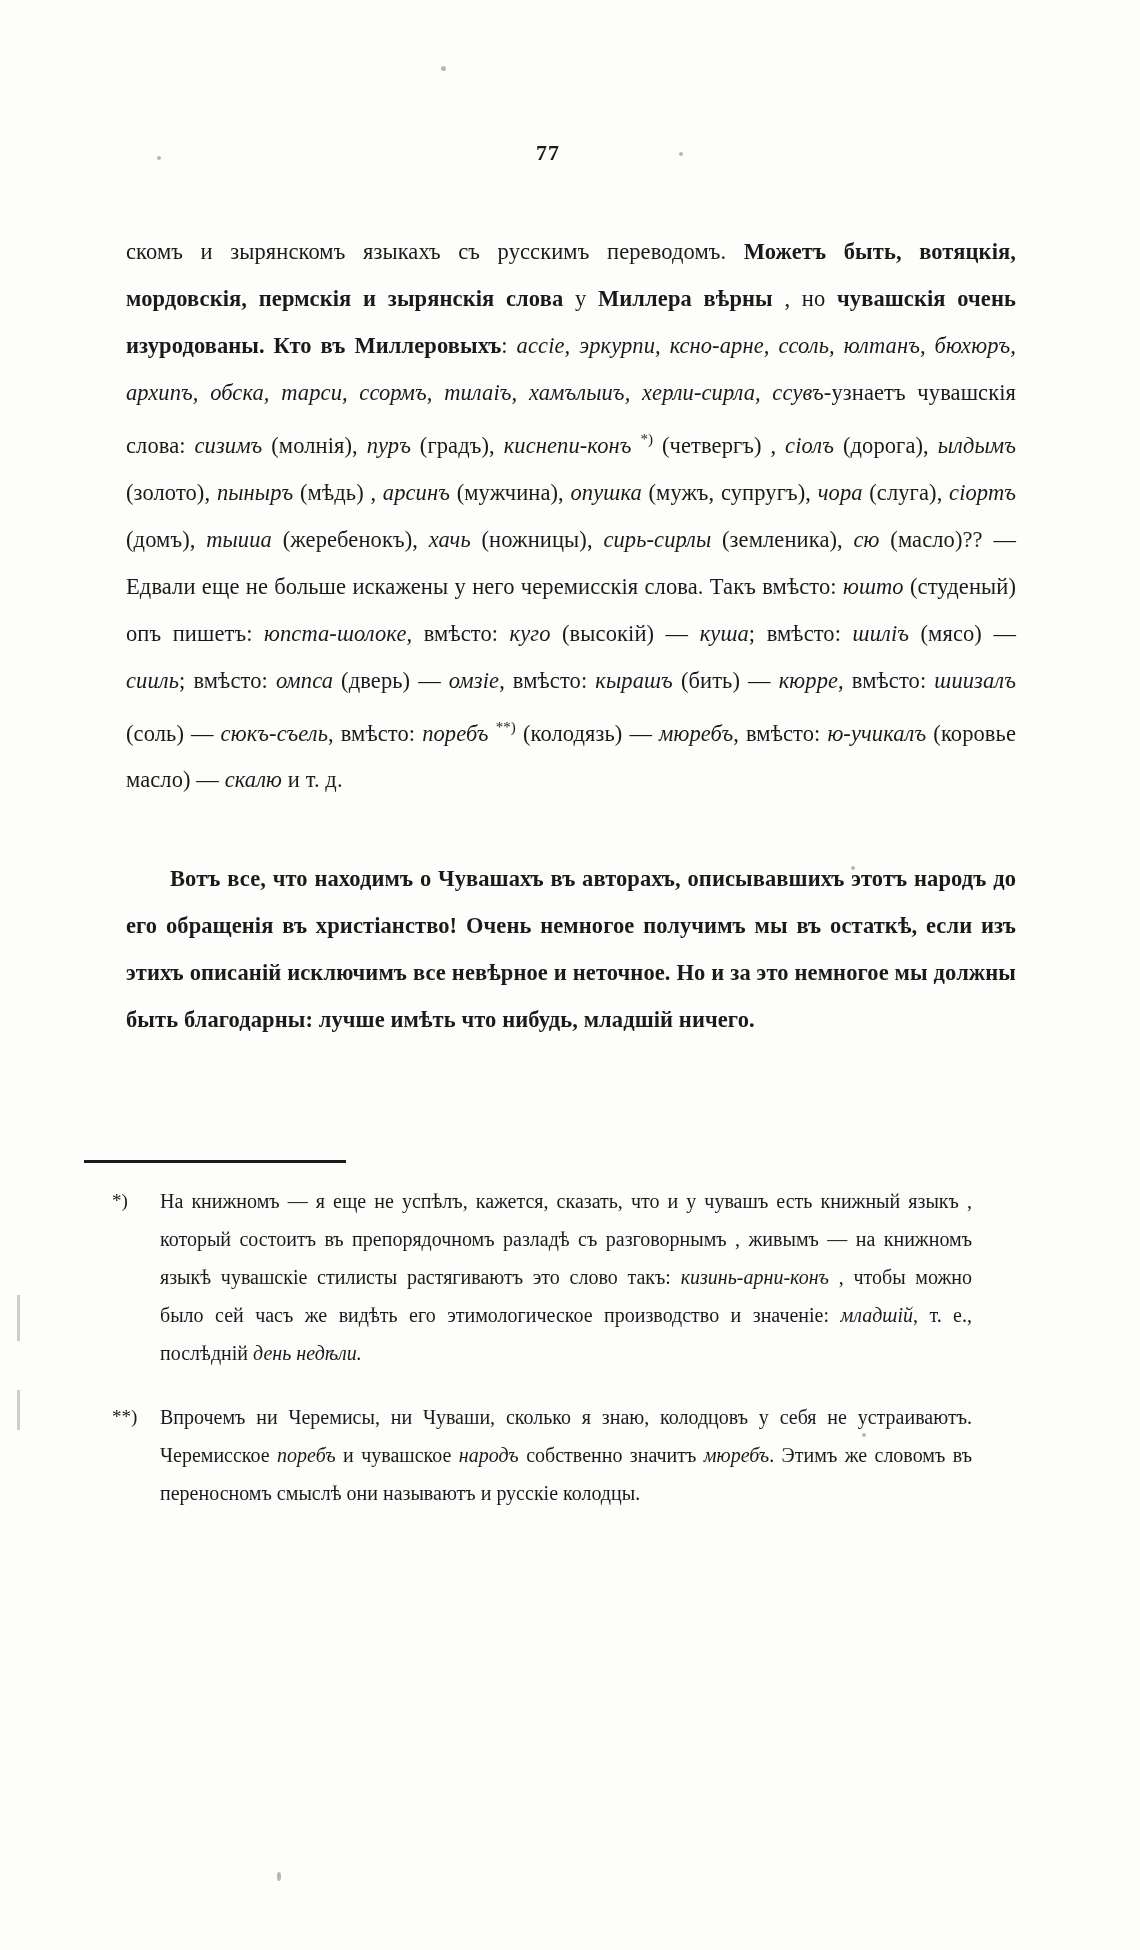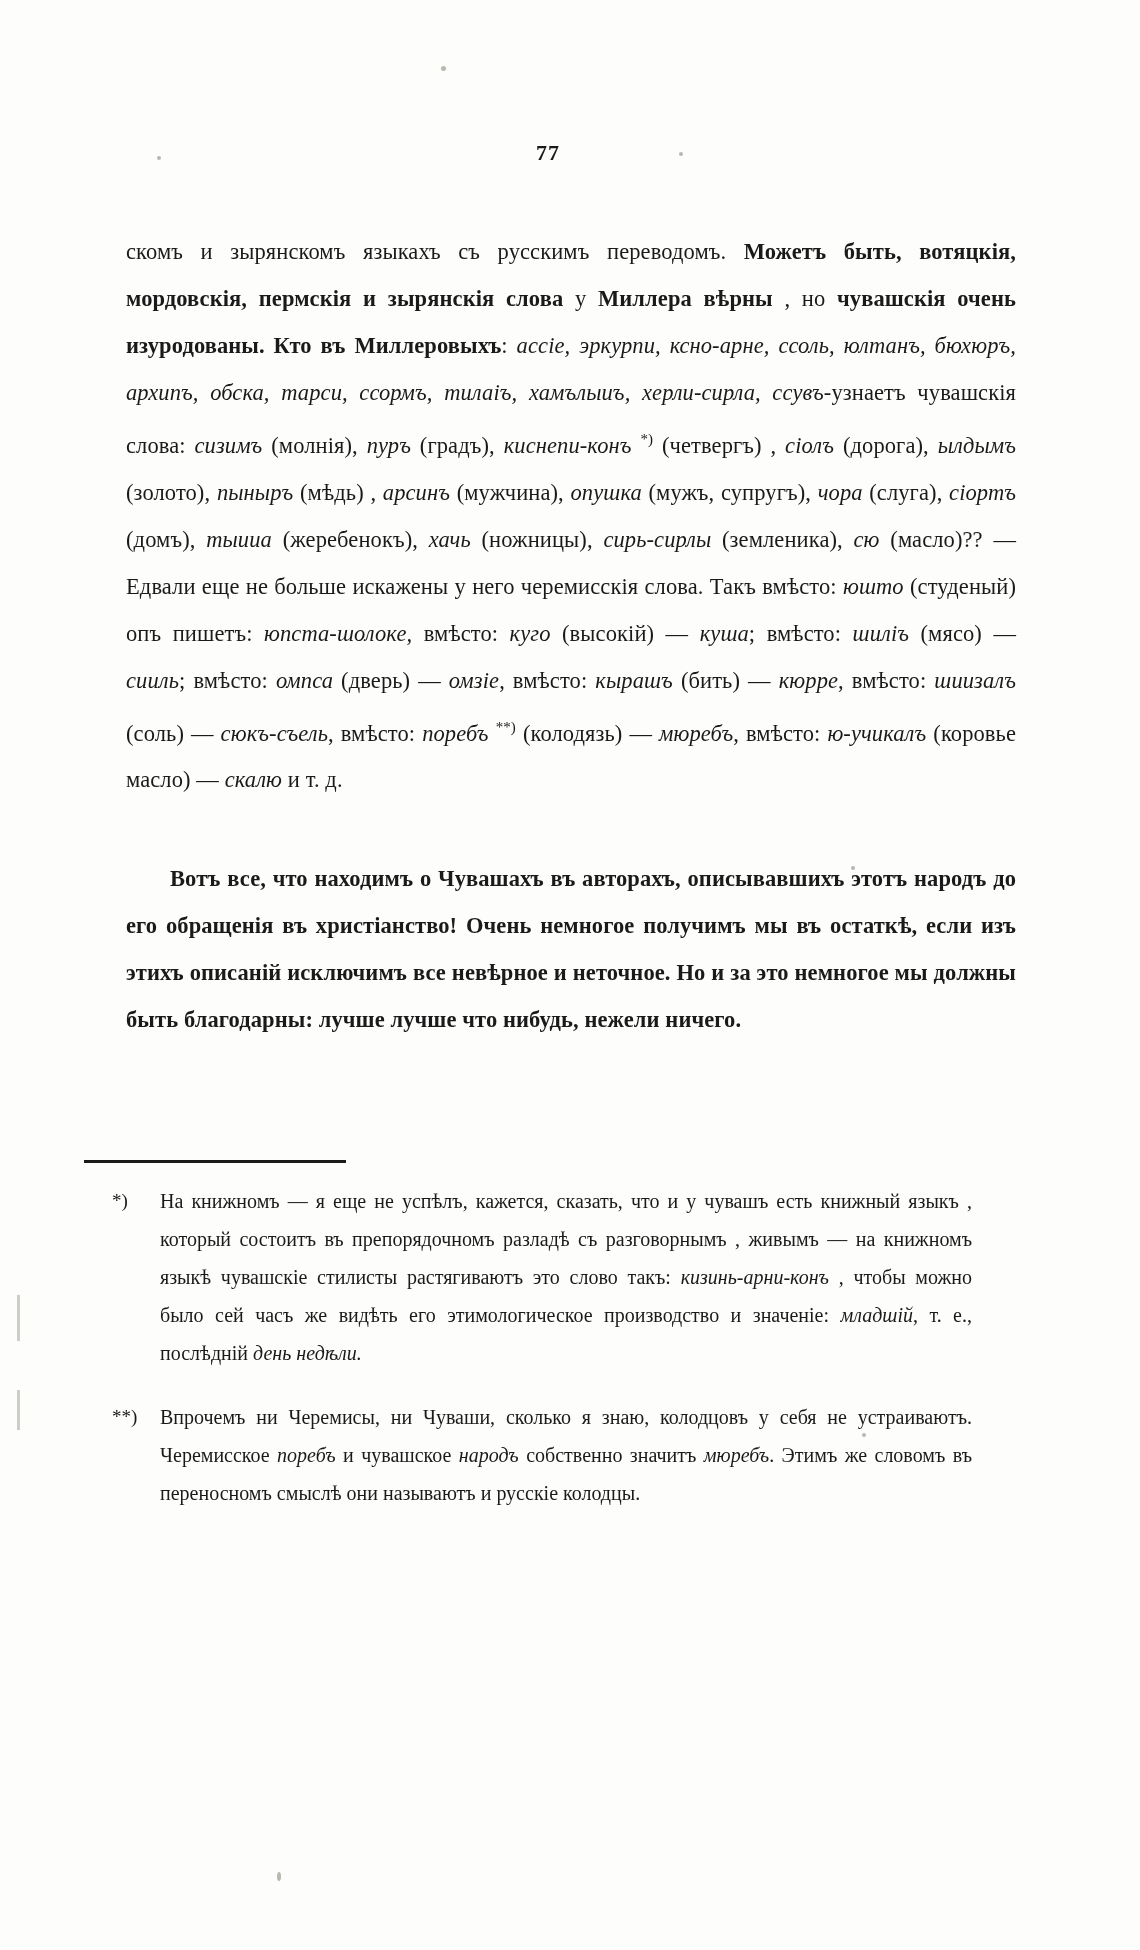--- a/index.html
+++ b/index.html
@@ -115,21 +115,21 @@
   <div class="speck" style="left:851px; top:866px; width:4px; height:4px;"></div>
   <div class="speck" style="left:862px; top:1433px; width:4px; height:4px;"></div>
   <div class="speck" style="left:277px; top:1872px; width:4px; height:9px;"></div>
   <div class="edge-mark" style="left:17px; top:1295px; width:3px; height:46px;"></div>
   <div class="edge-mark" style="left:17px; top:1390px; width:3px; height:40px;"></div>
 
   <div class="page-number">77</div>
 
   <div class="body-block">
     <p class="para">ском<span class="b">ъ</span> и зырянском<span class="b">ъ</span> языкахъ съ русскимъ переводомъ. <b>Можетъ быть, вотяцкія, мордовскія, пермскія и зырянскія слова</b> у <b>Миллера вѣрны</b> , но <b>чувашскія очень изуродованы. Кто въ Миллеровыхъ</b>: <span class="it">acciе, эркурпи, ксно-арне, ссоль, юлтанъ, бюхюръ, архипъ, обска, тарси, ссормъ, тилаіъ, хамълыиъ, херли-сирла, ссувъ-</span>узнаетъ чувашскія слова: <span class="it">сизимъ</span> (молнія), <span class="it">пуръ</span> (градъ), <span class="it">киснепи-конъ</span> <span class="sup">*)</span> (четвергъ) , <span class="it">сіолъ</span> (дорога), <span class="it">ылдымъ</span> (золото), <span class="it">пыныръ</span> (мѣдь) , <span class="it">арсинъ</span> (мужчина), <span class="it">опушка</span> (мужъ, супругъ), <span class="it">чора</span> (слуга), <span class="it">сіортъ</span> (домъ), <span class="it">тыииа</span> (жеребенокъ), <span class="it">хачь</span> (ножницы), <span class="it">сирь-сирлы</span> (земленика), <span class="it">сю</span> (масло)?? — Едвали еще не больше искажены у него черемисскія слова. Такъ вмѣсто: <span class="it">юшто</span> (студеный) опъ пишетъ: <span class="it">юпста-шолоке,</span> вмѣсто: <span class="it">куго</span> (высокій) — <span class="it">куша</span>; вмѣсто: <span class="it">шиліъ</span> (мясо) — <span class="it">сииль</span>; вмѣсто: <span class="it">омпса</span> (дверь) — <span class="it">омзіе</span>, вмѣсто: <span class="it">кырашъ</span> (бить) — <span class="it">кюрре</span>, вмѣсто: <span class="it">шиизалъ</span> (соль) — <span class="it">сюкъ-съель</span>, вмѣсто: <span class="it">поребъ</span> <span class="sup">**)</span> (колодязь) — <span class="it">мюребъ</span>, вмѣсто: <span class="it">ю-учикалъ</span> (коровье масло) — <span class="it">скалю</span> и т. д.</p>
-    <p class="para second"><b>Вотъ все, что находимъ о Чувашахъ въ авторахъ, описывавшихъ этотъ народъ до его обращенія въ христіанство! Очень немногое получимъ мы въ остаткѣ, если изъ этихъ описаній исключимъ все невѣрное и неточное. Но и за это немногое мы должны быть благодарны: лучше лучше что нибудь, нежели ничего.</b></p>
+    <p class="para second"><b>Вотъ все, что находимъ о Чувашахъ въ авторахъ, описывавшихъ этотъ народъ до его обращенія въ христіанство! Очень немногое получимъ мы въ остаткѣ, если изъ этихъ описаній исключимъ все невѣрное и неточное. Но и за это немногое мы должны быть благодарны: лучше имѣть что нибудь, младшій ничего.</b></p>
   </div>
 
   <div class="rule"></div>
 
   <div class="notes">
     <div class="note">
       <span class="marker">*)</span>
       <span>На книжномъ — я еще не успѣлъ, кажется, сказать, что и у чувашъ есть книжный языкъ , который состоитъ въ препорядочномъ разладѣ съ разговорнымъ , живымъ — на книжномъ языкѣ чувашскіе стилисты растягиваютъ это слово такъ: <span class="it">кизинь-арни-конъ</span> , чтобы можно было сей часъ же видѣть его этимологическое производство и значеніе: <span class="it">младшій</span>, т. е., послѣдній <span class="it">день недѣли.</span></span>
     </div>
     <div class="note">

